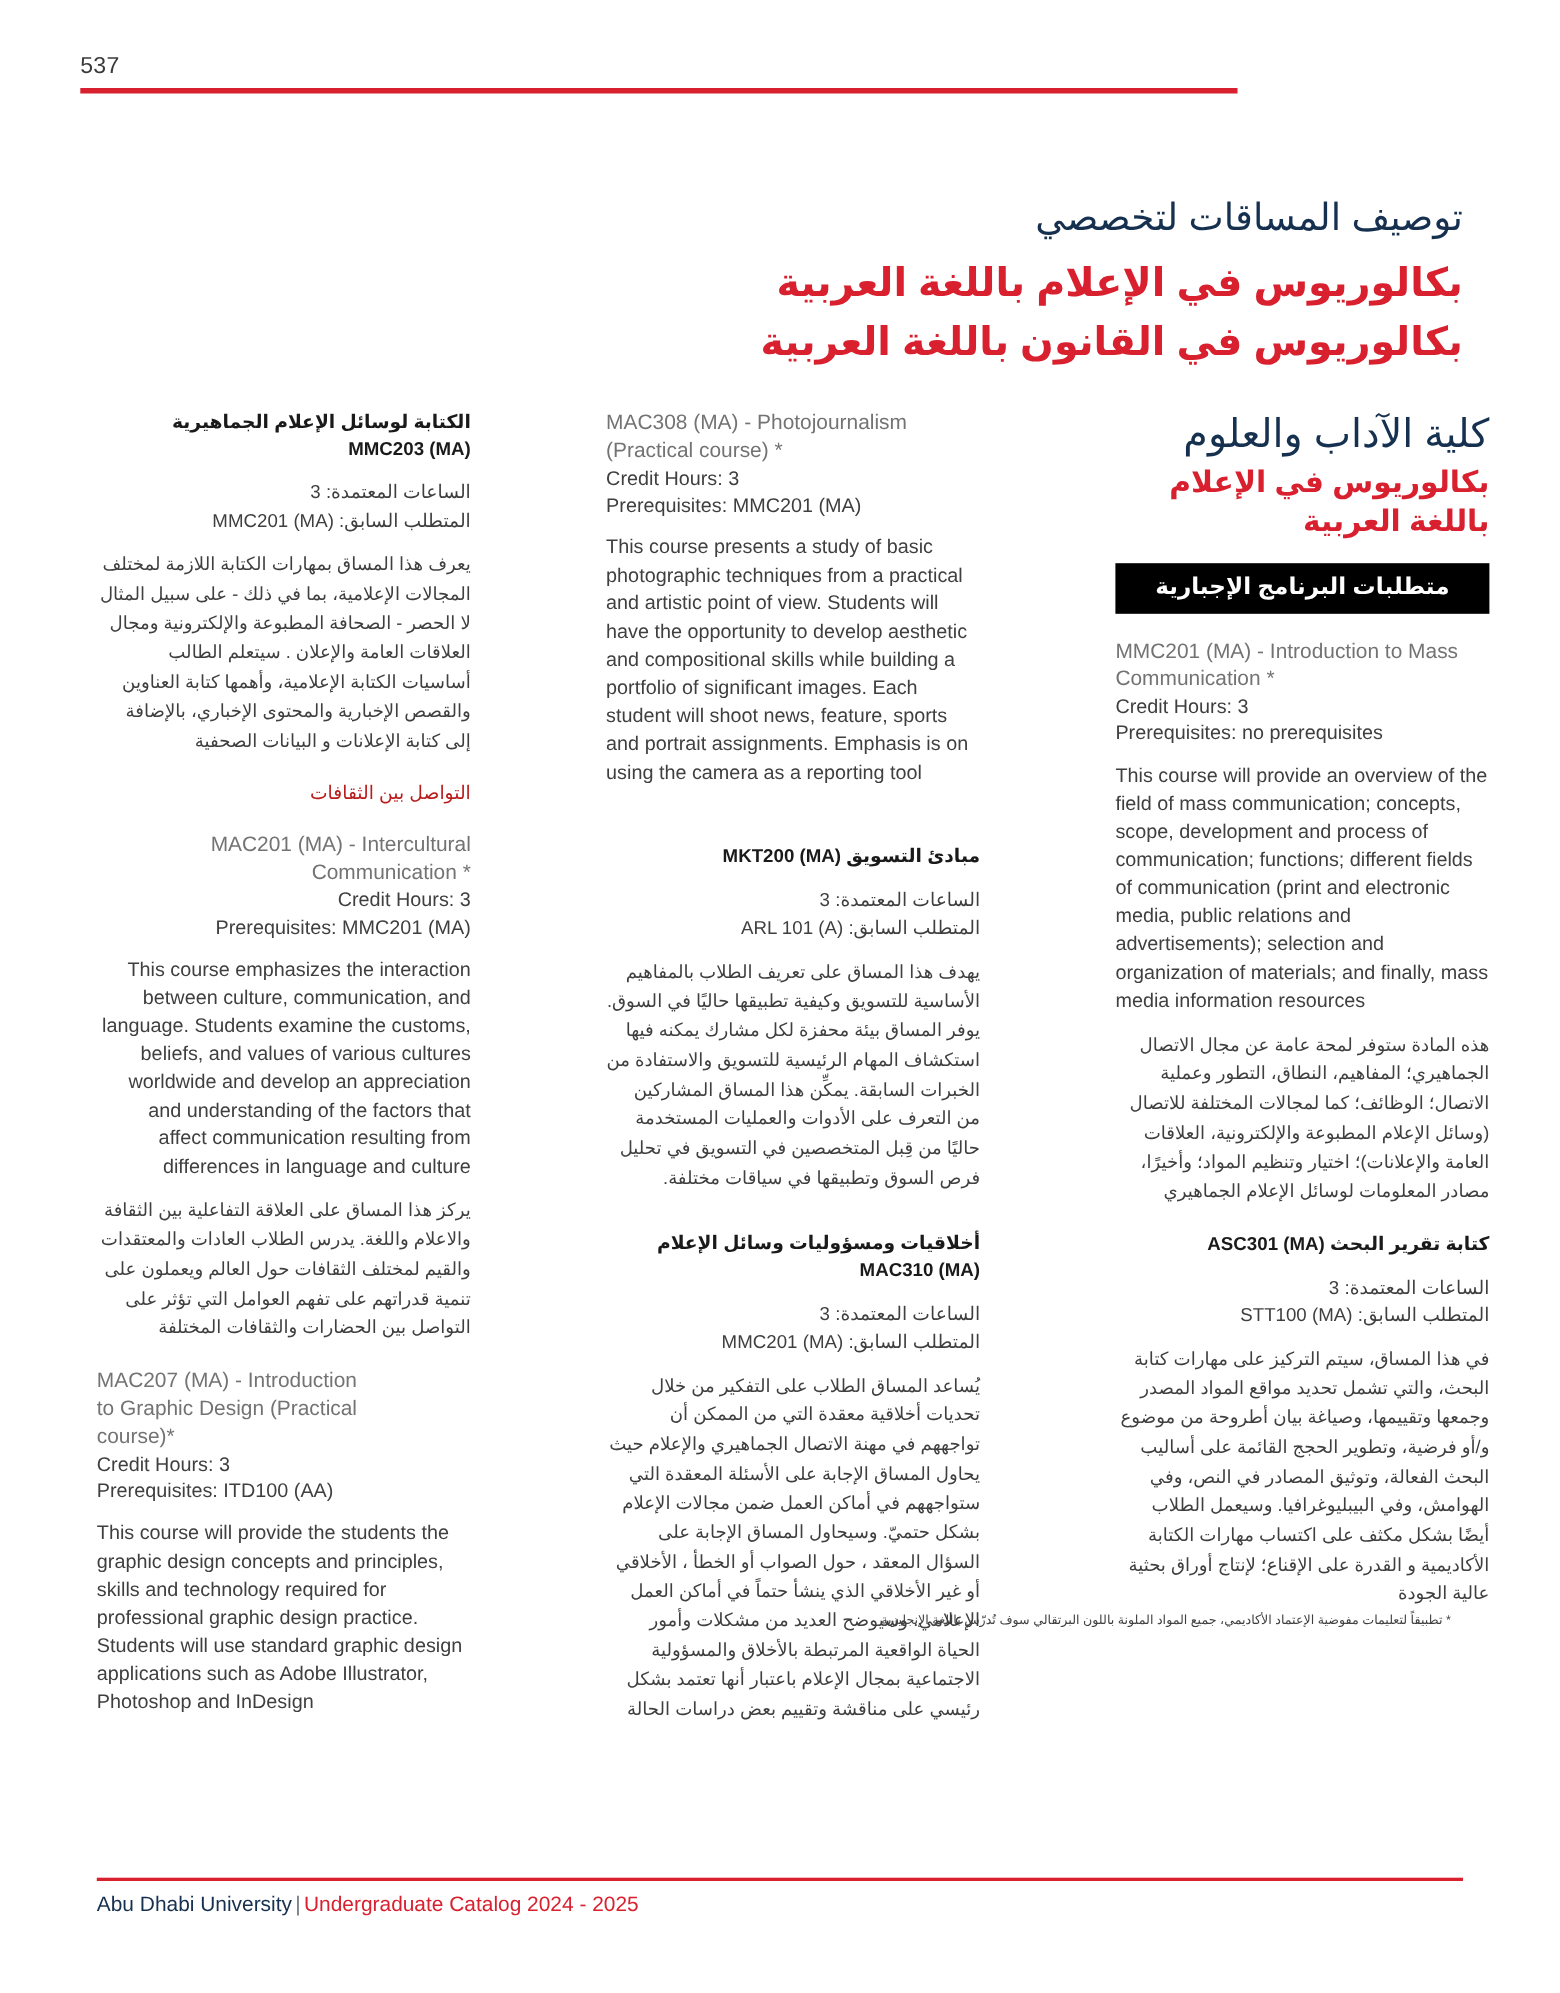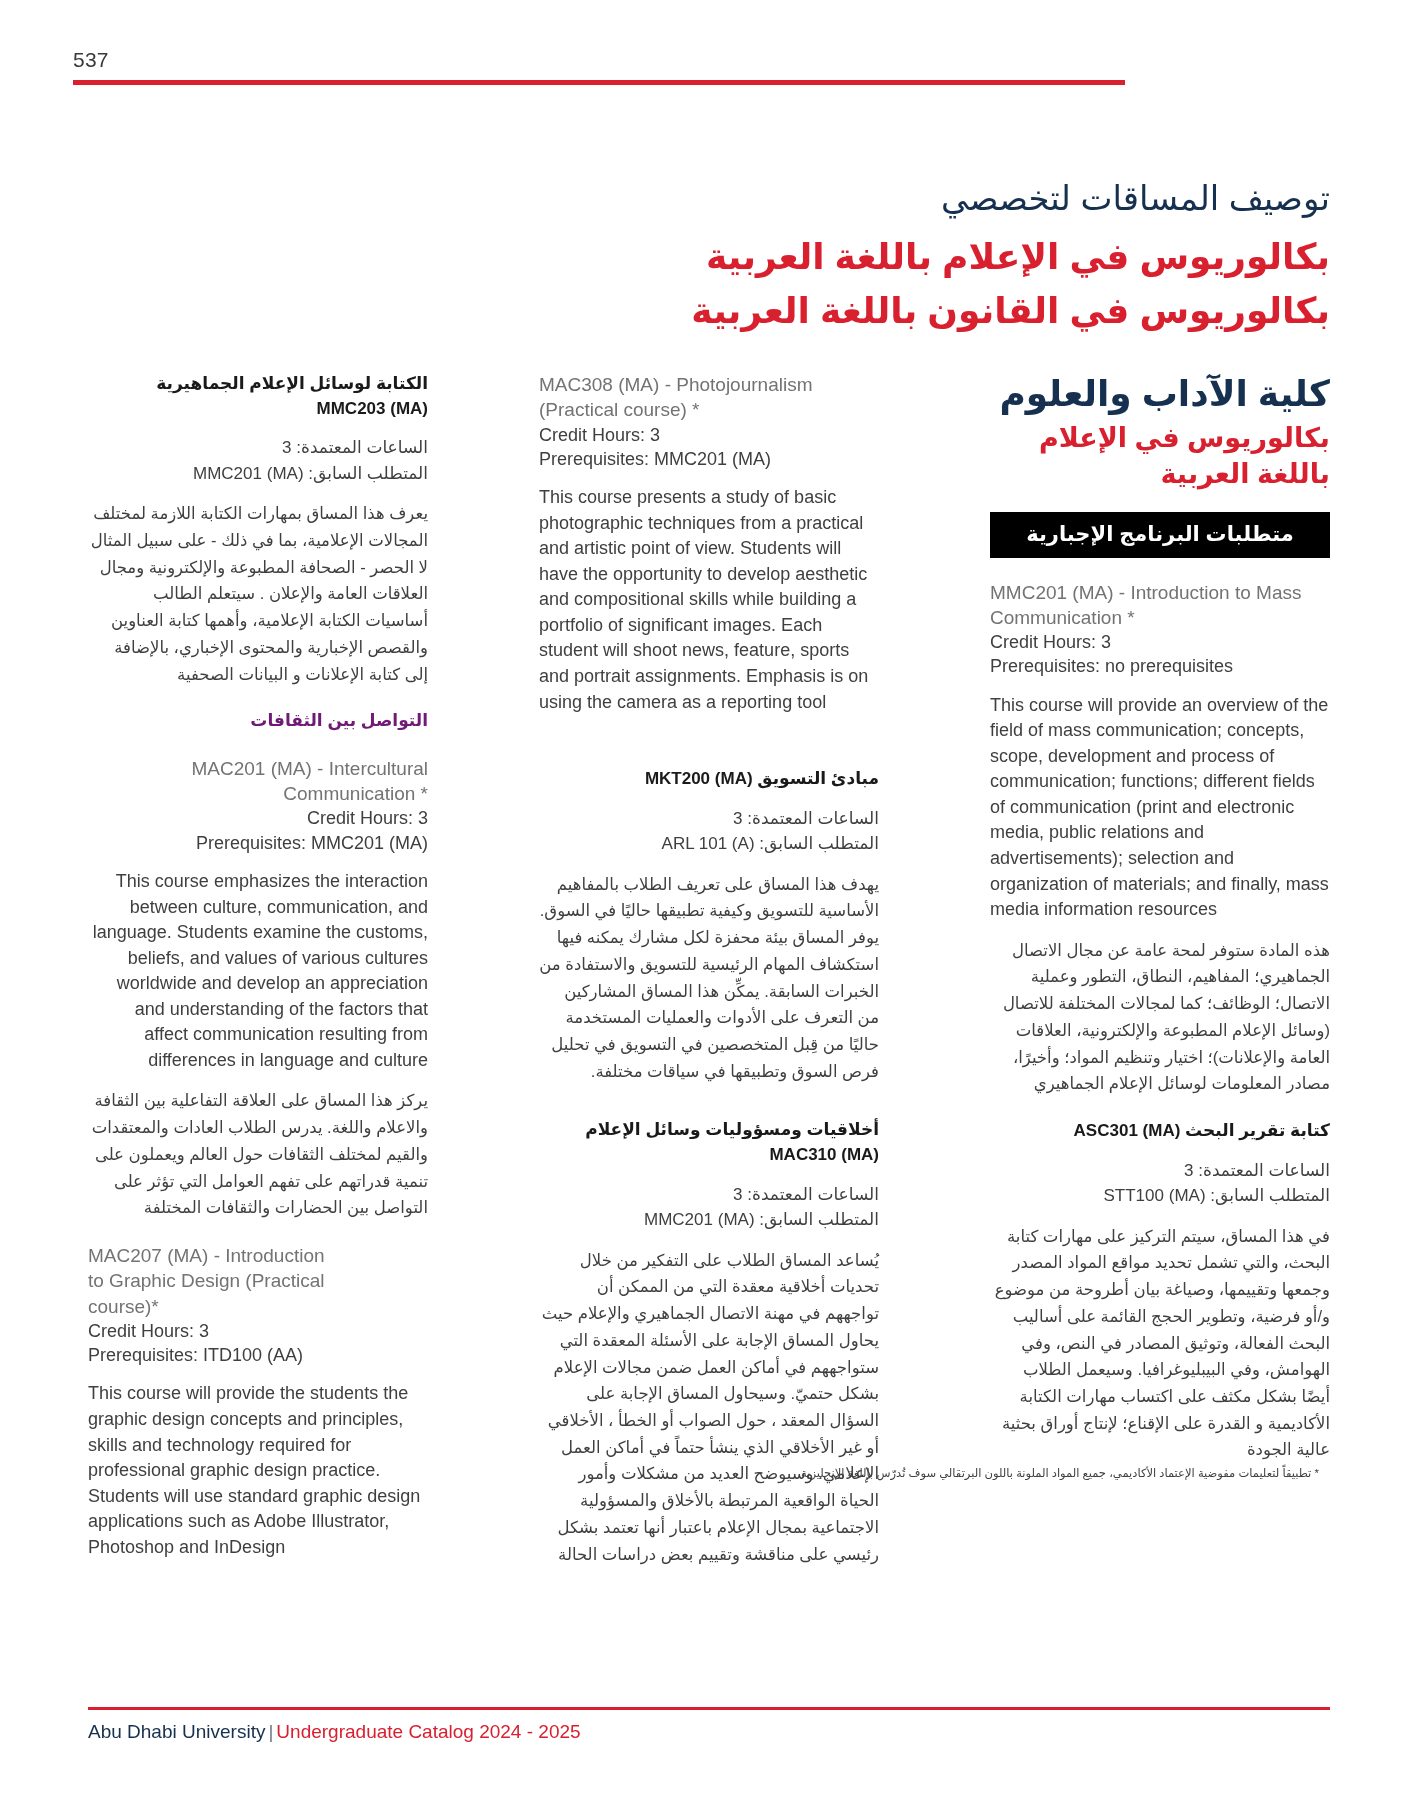--- a/index.html
+++ b/index.html
@@ -65,21 +65,21 @@
 
   
   .columns {
     position: absolute;
     left: 88px;
     top: 372px;
     width: 1242px;
     height: 1080px;
     display: flex;
     flex-direction: row;
-    gap: 0;
+    gap: 12px;
   }
   .col {
     width: 340px;
     flex: 0 0 340px;
   }
   .col + .col { margin-left: 111px; }
 
   
   .rtl {
     direction: rtl;
@@ -130,31 +130,31 @@
     direction: rtl;
     text-align: right;
   }
   .gap-s { height: 14px; }
   .gap-m { height: 22px; }
   .gap-l { height: 34px; }
   .gap-xl { height: 52px; }
 
   .section-head-ar {
     font-size: 17px;
-    font-weight: 700;
-    color: #701a75;
+    font-weight: 400;
+    color: #b91c1c;
     direction: rtl;
     text-align: right;
     line-height: 1.45;
   }
 
   
   .faculty-title {
     font-size: 36px;
-    font-weight: 700;
+    font-weight: 400;
     color: #16304f;
     direction: rtl;
     text-align: right;
     line-height: 1.2;
   }
   .program-title {
     font-size: 27px;
     font-weight: 700;
     color: #d8202f;
     direction: rtl;

